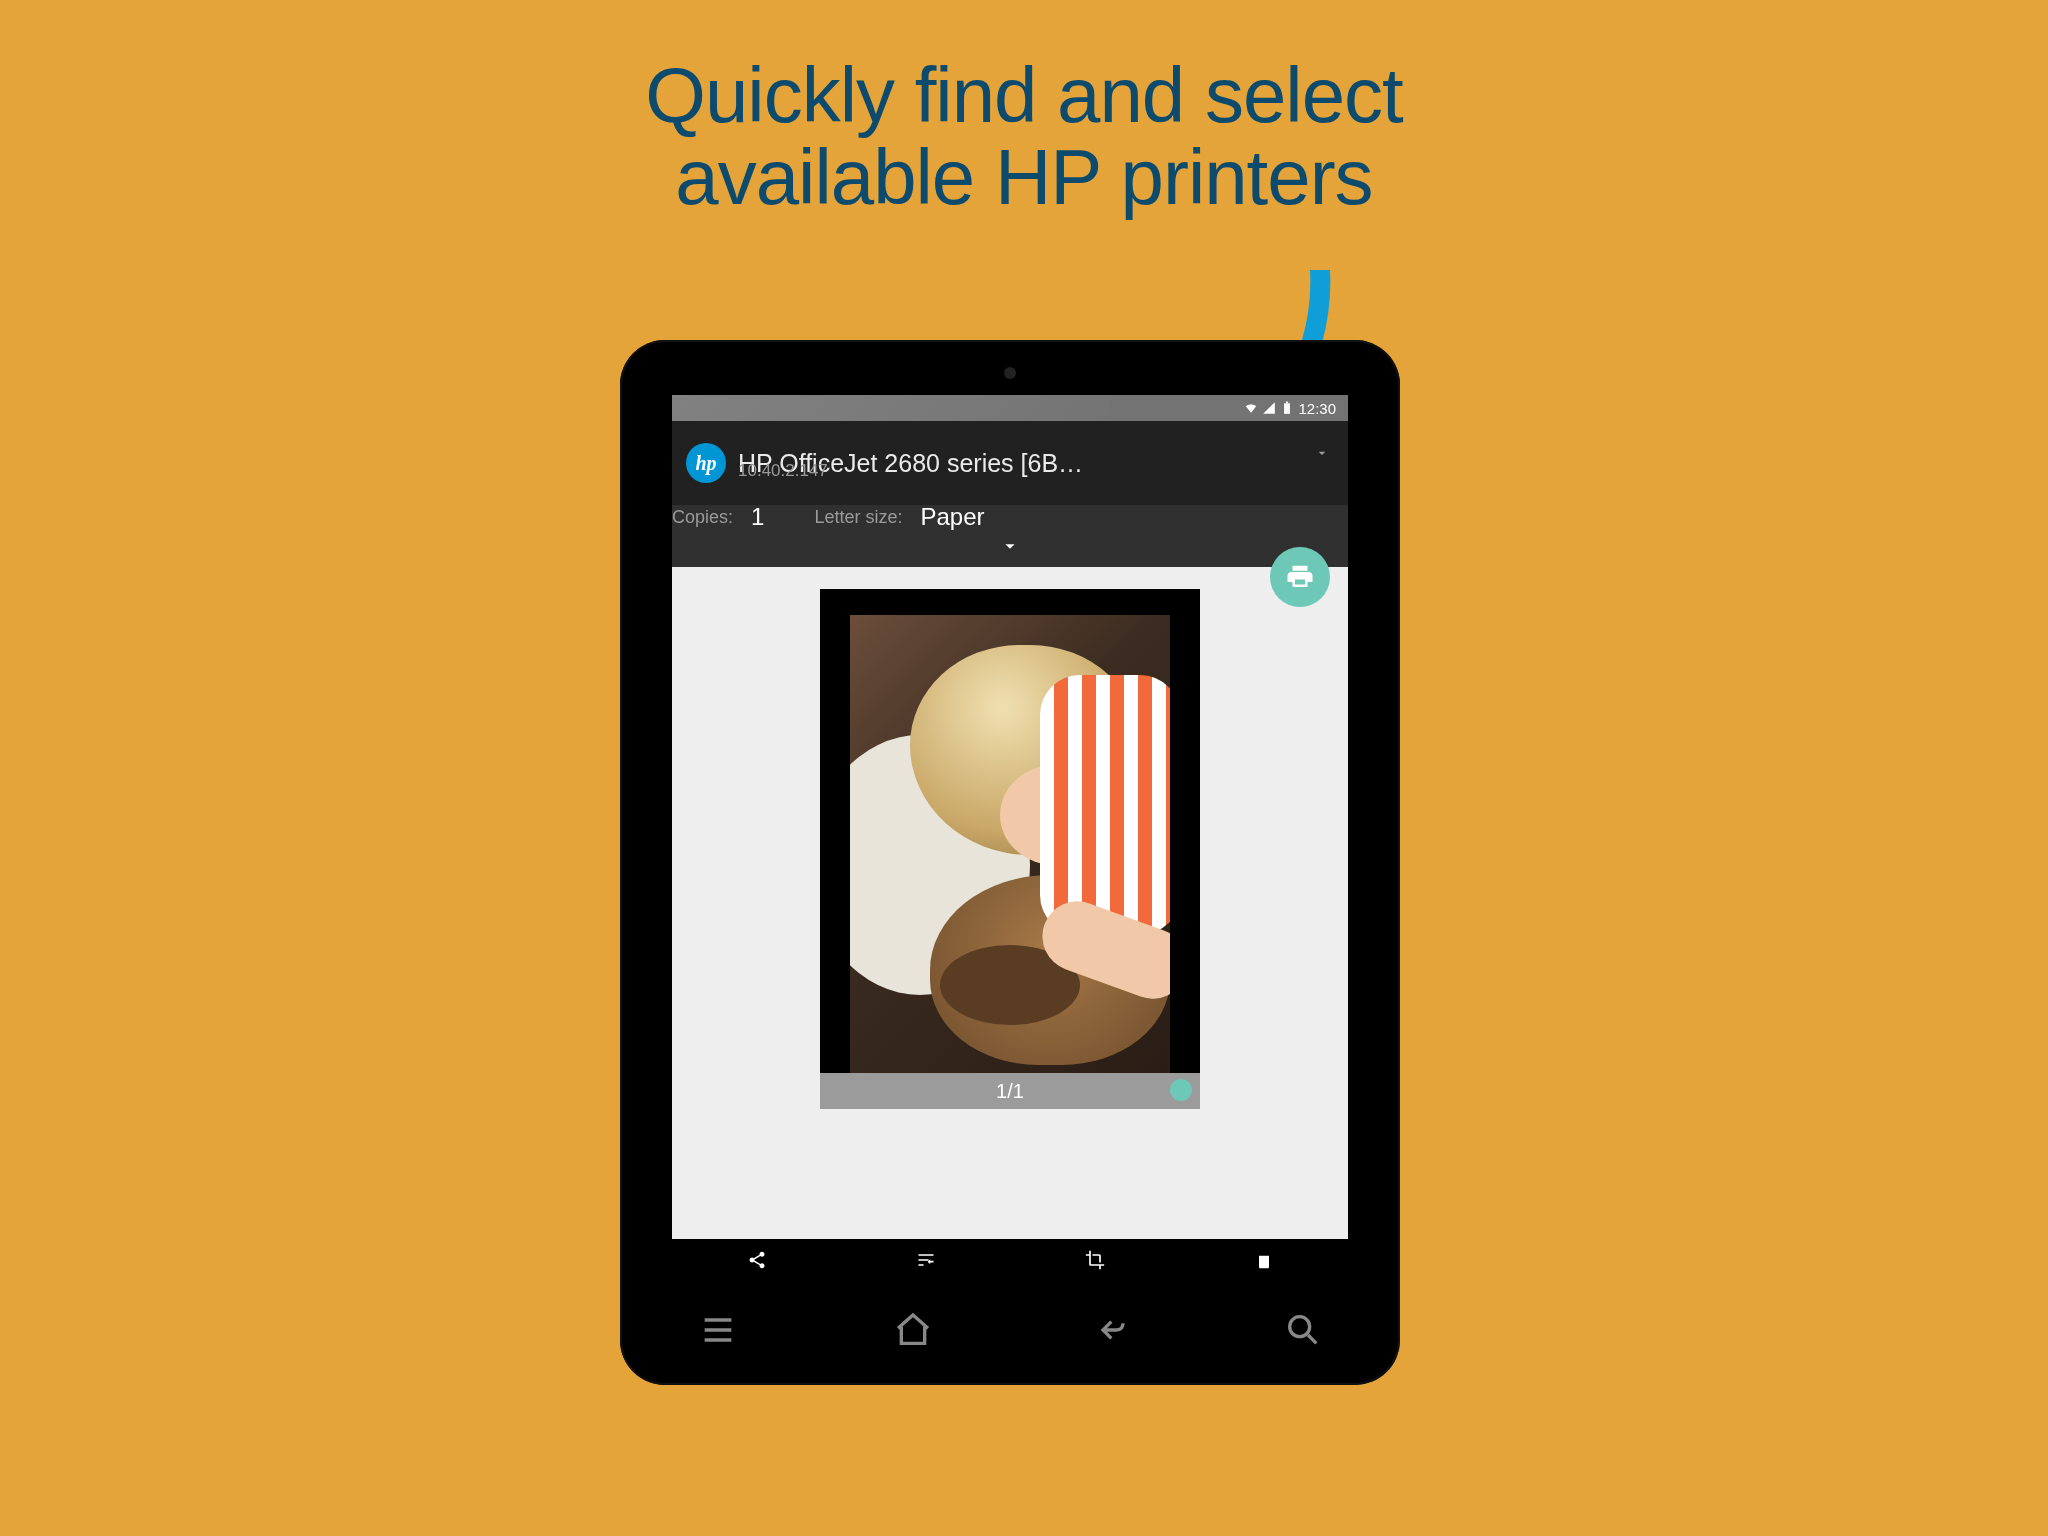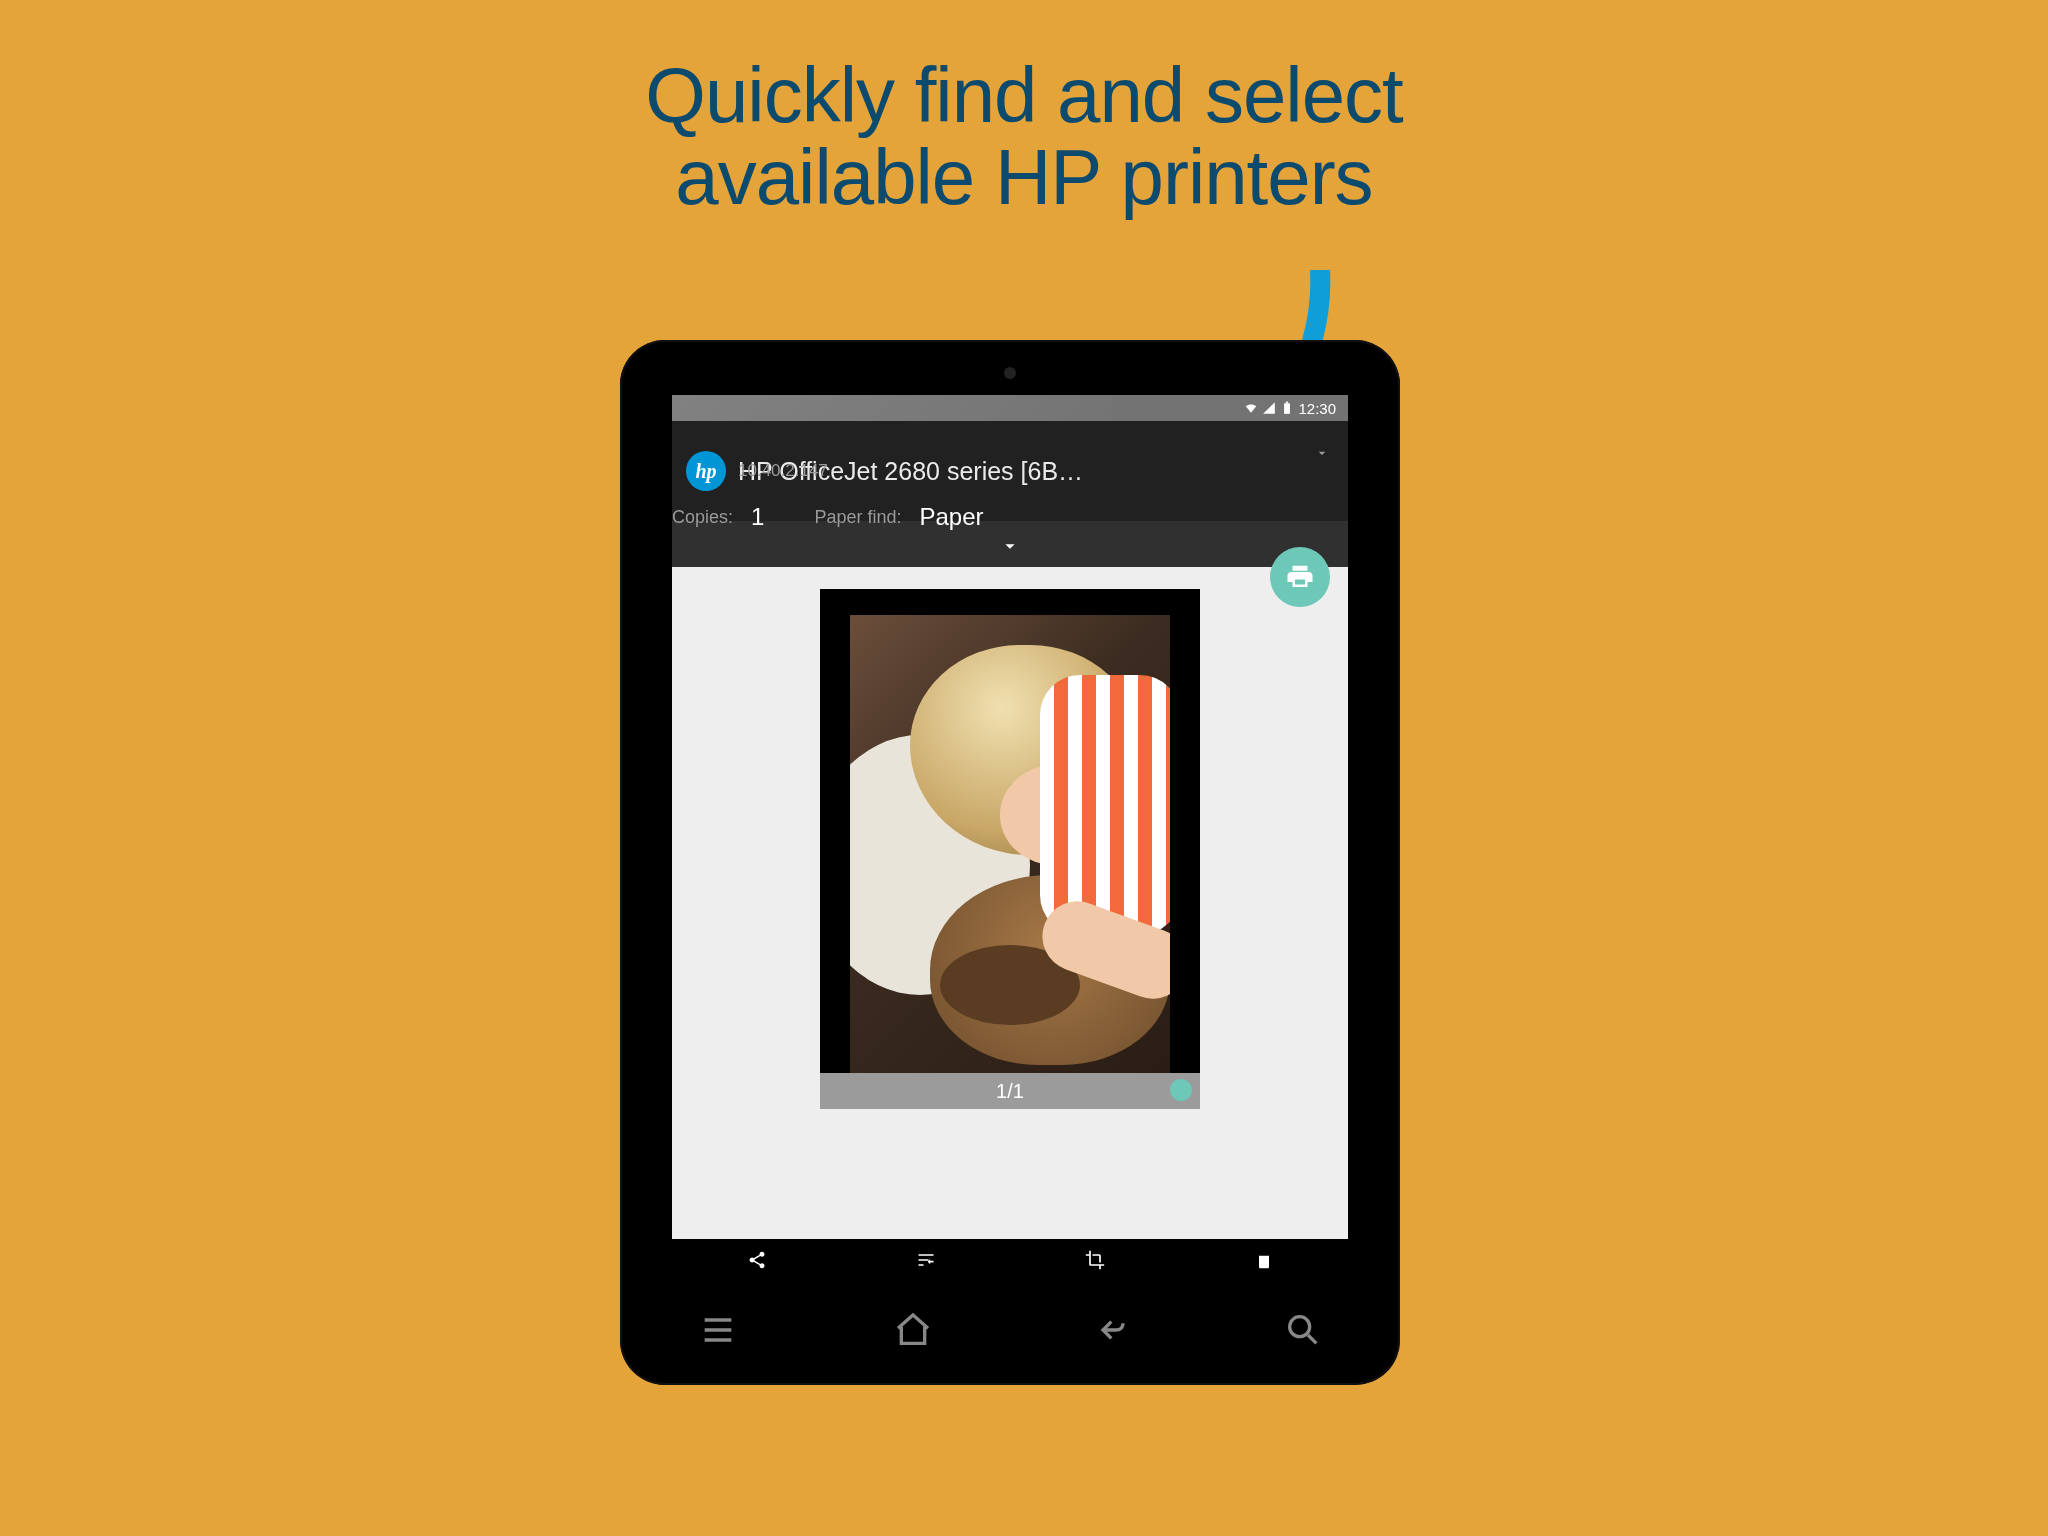--- a/index.html
+++ b/index.html
@@ -12,21 +12,21 @@
   .cam{position:absolute;left:50%;top:27px;width:12px;height:12px;border-radius:50%;background:#222;transform:translateX(-50%);}
   .hw-buttons{position:absolute;left:0;right:0;bottom:18px;height:70px;display:flex;justify-content:space-around;align-items:center;color:#888;}
   .hw-buttons svg{width:40px;height:40px;stroke:#888;fill:none;stroke-width:2;}
   
   .screen{position:absolute;left:52px;top:55px;width:676px;height:890px;background:#737373;overflow:hidden;}
   
   .statusbar{position:absolute;top:0;left:0;right:0;height:26px;color:#fff;font-size:15px;display:flex;justify-content:flex-end;align-items:center;padding-right:12px;gap:4px;}
   .statusbar svg{height:14px;}
   
   .hdr{position:absolute;top:26px;left:0;right:0;height:146px;background:#303030;}
-  .printer-row{position:absolute;top:0;left:0;right:0;height:68px;background:#212121;display:flex;align-items:center;padding:16px 14px;}
+  .printer-row{position:absolute;top:0;left:0;right:0;height:68px;background:#212121;display:flex;align-items:center;padding:8px 14px;}
   .hp-badge{width:40px;height:40px;border-radius:50%;background:#0096d6;display:flex;align-items:center;justify-content:center;color:#fff;font-style:italic;font-weight:bold;font-size:20px;flex:0 0 40px;font-family:Georgia,serif;}
   .printer-name{margin-left:12px;color:#eaeaea;font-size:25px;white-space:nowrap;overflow:hidden;text-overflow:ellipsis;max-width:420px;}
   .printer-ip{position:absolute;left:66px;top:40px;color:#9a9a9a;font-size:17px;}
   .drop{position:absolute;right:18px;top:24px;color:#9a9a9a;}
   .settings-row{position:absolute;top:68px;left:0;right:0;height:56px;display:flex;align-items:center;gap:18px;color:#fff;}
   .lbl{color:#9a9a9a;font-size:18px;}
   .val{color:#fff;font-size:24px;}
   .expand-caret{position:absolute;left:50%;transform:translateX(-50%);bottom:6px;color:#eee;}
   
   .fab{position:absolute;right:18px;top:152px;width:60px;height:60px;border-radius:50%;background:#6dc8b7;display:flex;align-items:center;justify-content:center;z-index:5;}
@@ -92,21 +92,21 @@
         <div class="drop">
           <svg width="16" height="16" viewBox="0 0 24 24">
               <path fill="#9a9a9a" d="M7 10l5 5 5-5z"></path>
             </svg>
         </div>
       </div>
       <div class="settings-row">
         <span class="lbl">Copies:</span>
         <span class="val">1</span>
         <span style="width:14px"></span>
-        <span class="lbl">Paper find:</span>
+        <span class="lbl">Letter size:</span>
         <span class="val">Paper</span>
       </div>
       <div class="expand-caret">
         <svg width="22" height="22" viewBox="0 0 24 24">
             <path fill="#fff" d="M7 10l5 5 5-5z"></path>
           </svg>
       </div>
     </div>
 
     <div class="fab">

